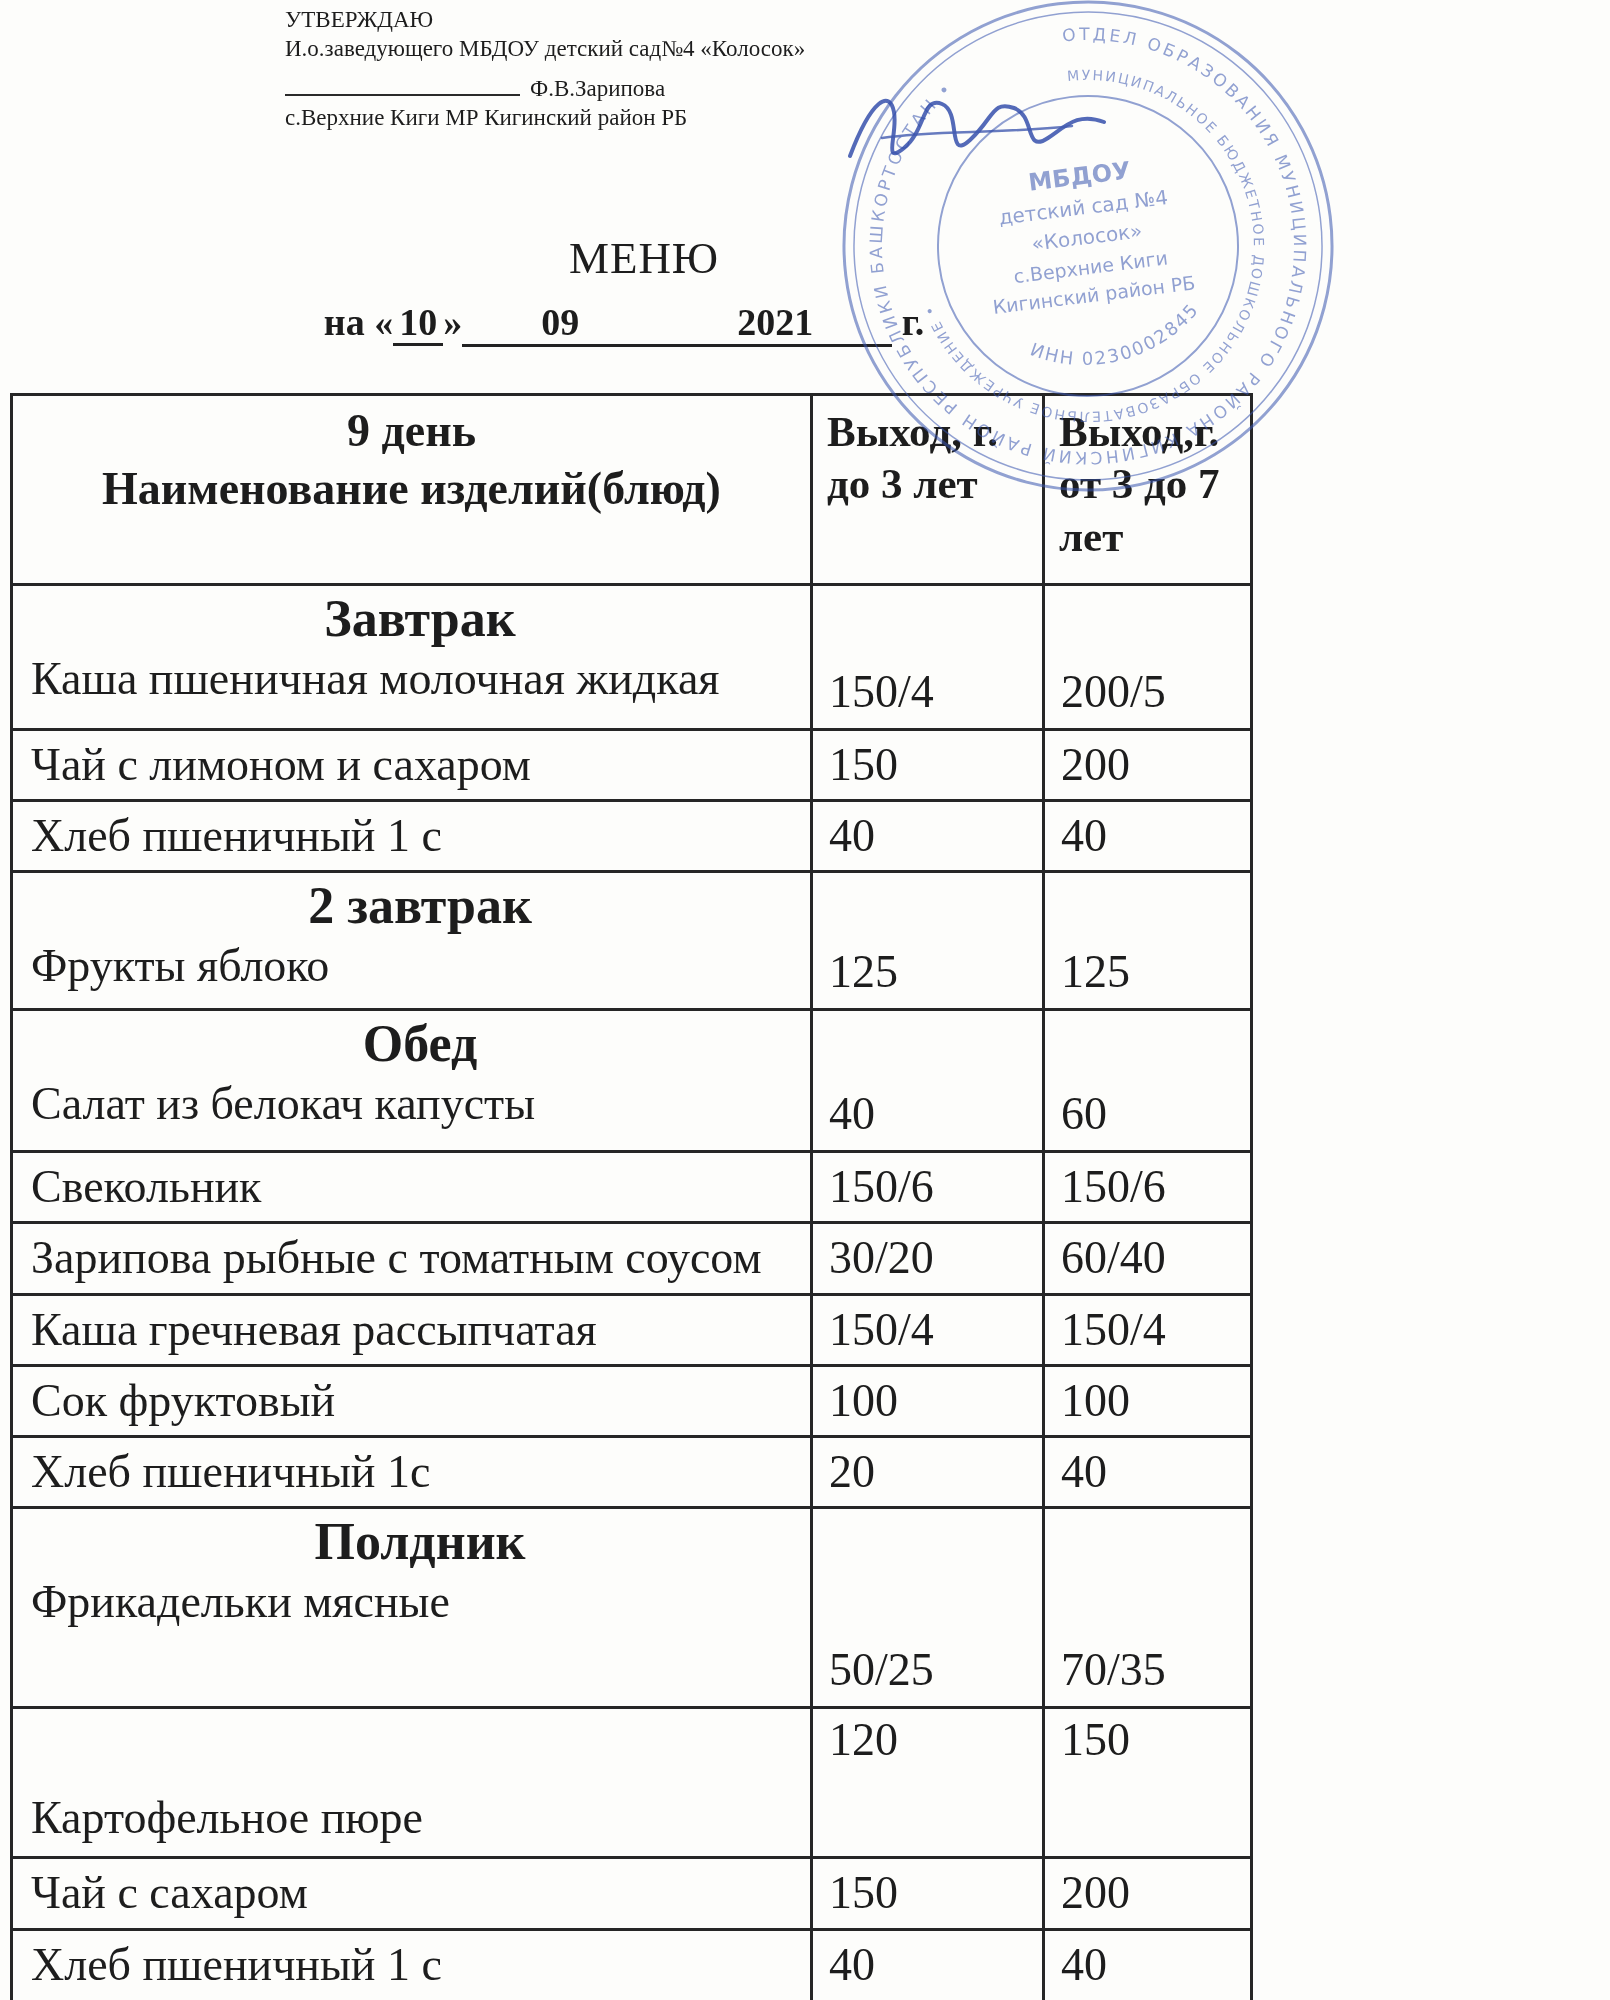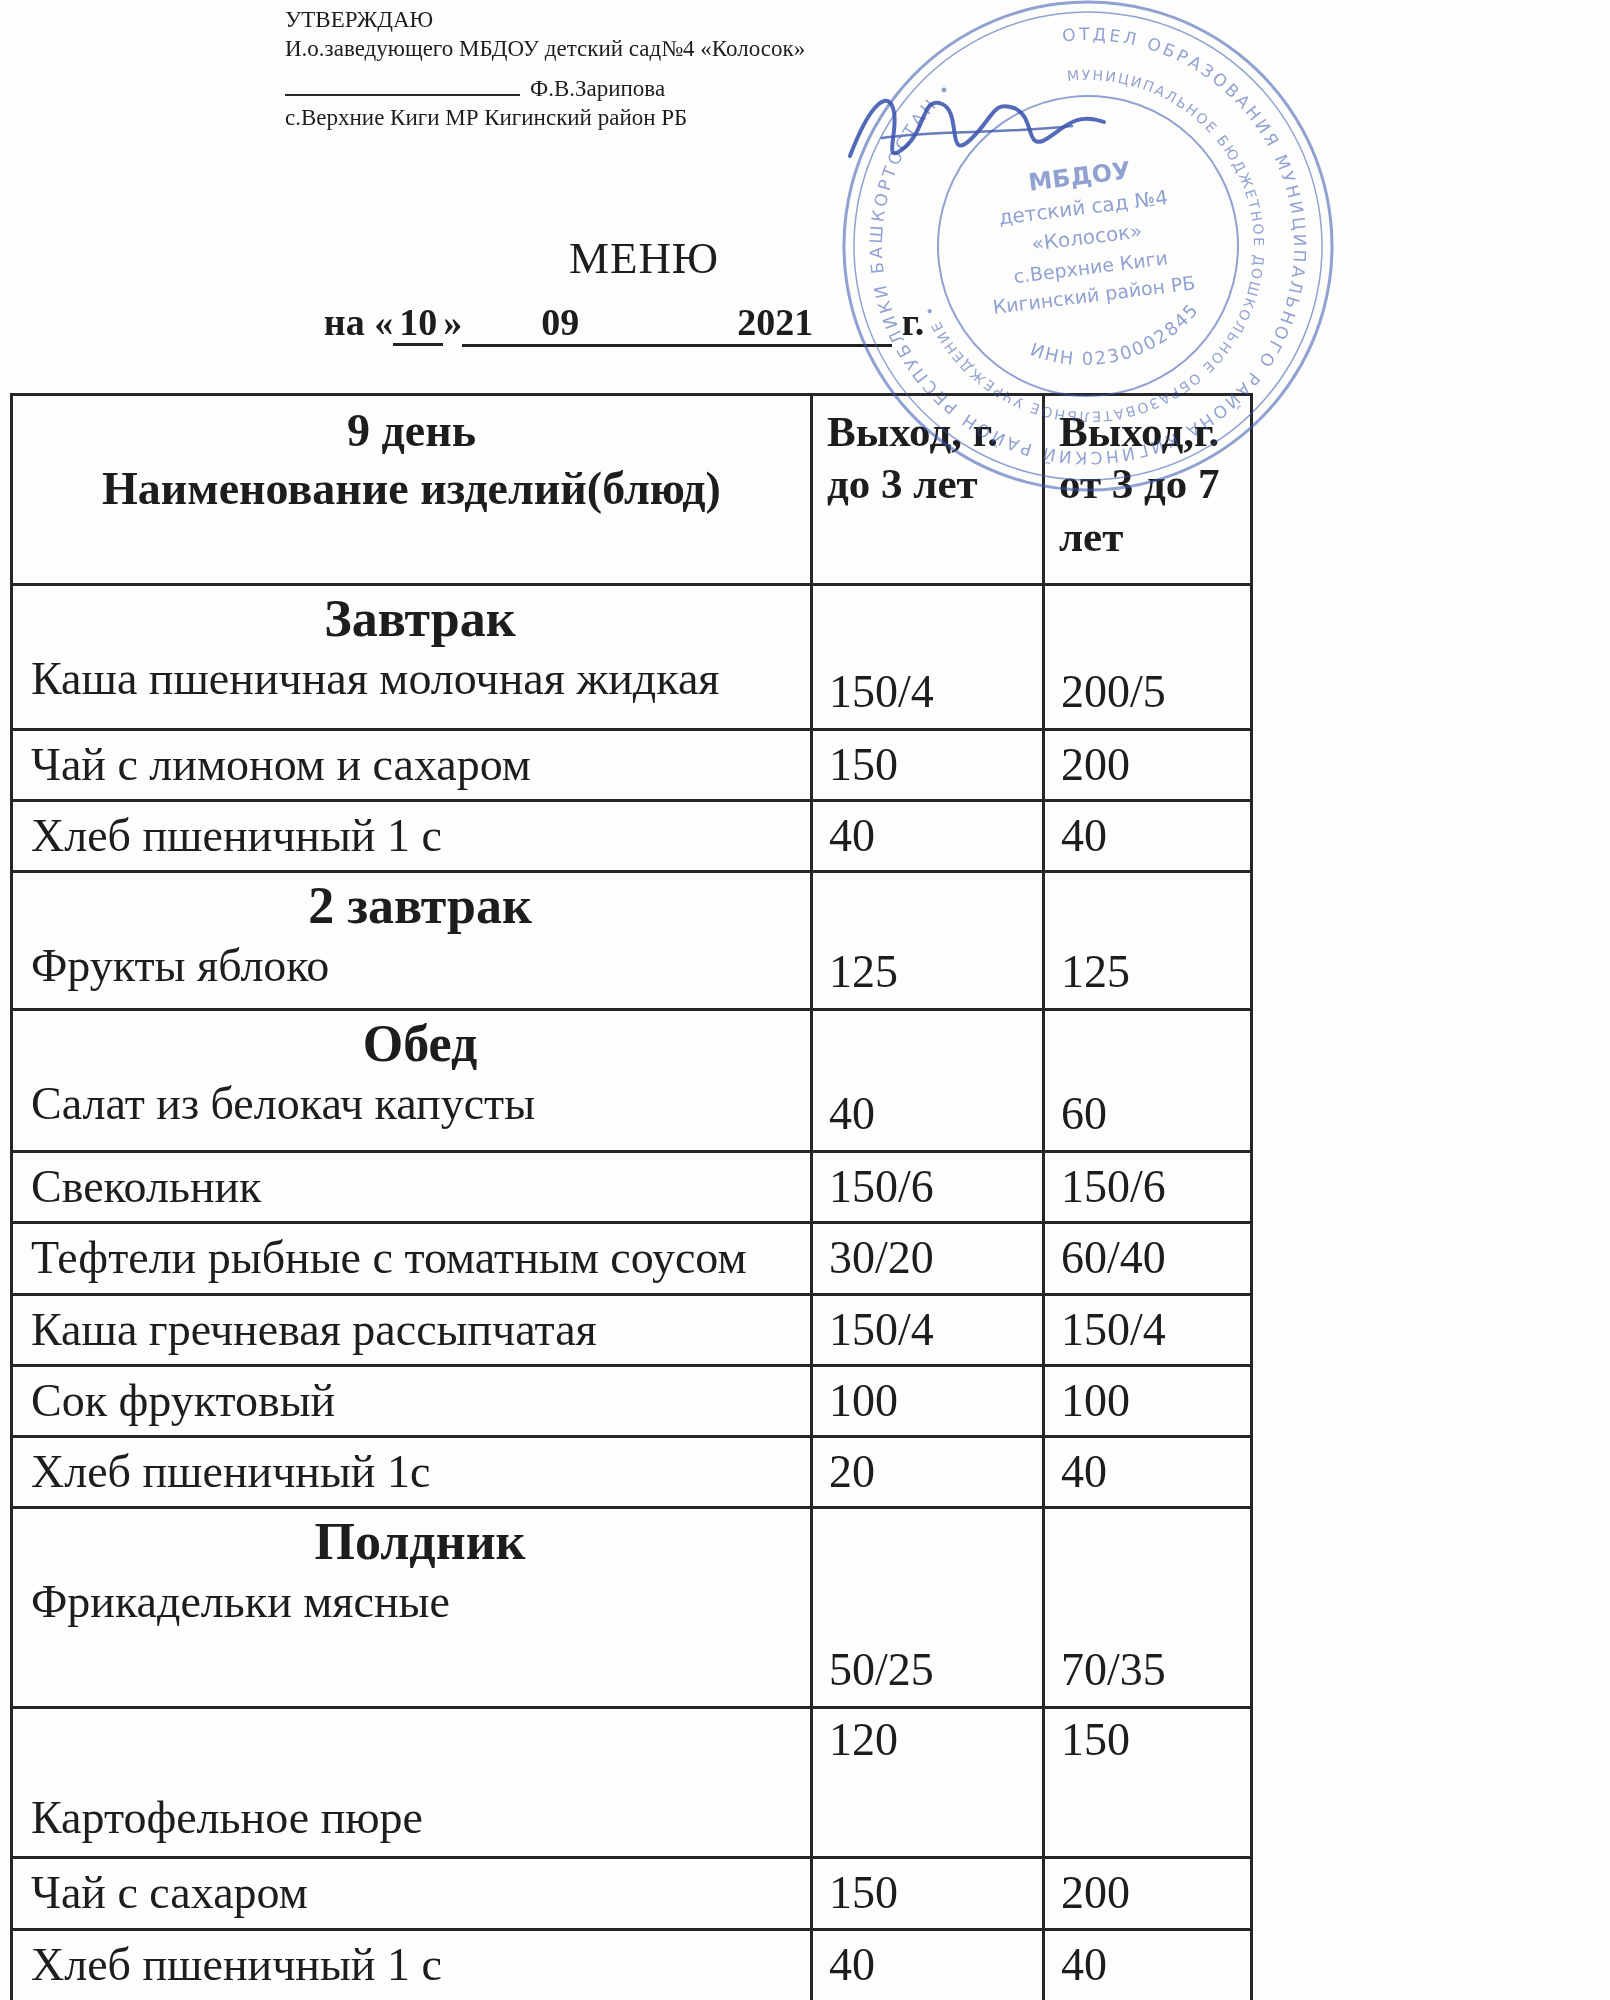--- a/index.html
+++ b/index.html
@@ -177,21 +177,21 @@
     <td class="val">60</td>
   </tr>
 
   <tr class="h-n">
     <td class="name">Свекольник</td>
     <td class="val">150/6</td>
     <td class="val">150/6</td>
   </tr>
 
   <tr class="h-n72">
-    <td class="name">Тефтели рыбные с томатным соусом</td>
+    <td class="name">Зарипова рыбные с томатным соусом</td>
     <td class="val">30/20</td>
     <td class="val">60/40</td>
   </tr>
 
   <tr class="h-n">
     <td class="name">Каша гречневая рассыпчатая</td>
     <td class="val">150/4</td>
     <td class="val">150/4</td>
   </tr>
 

